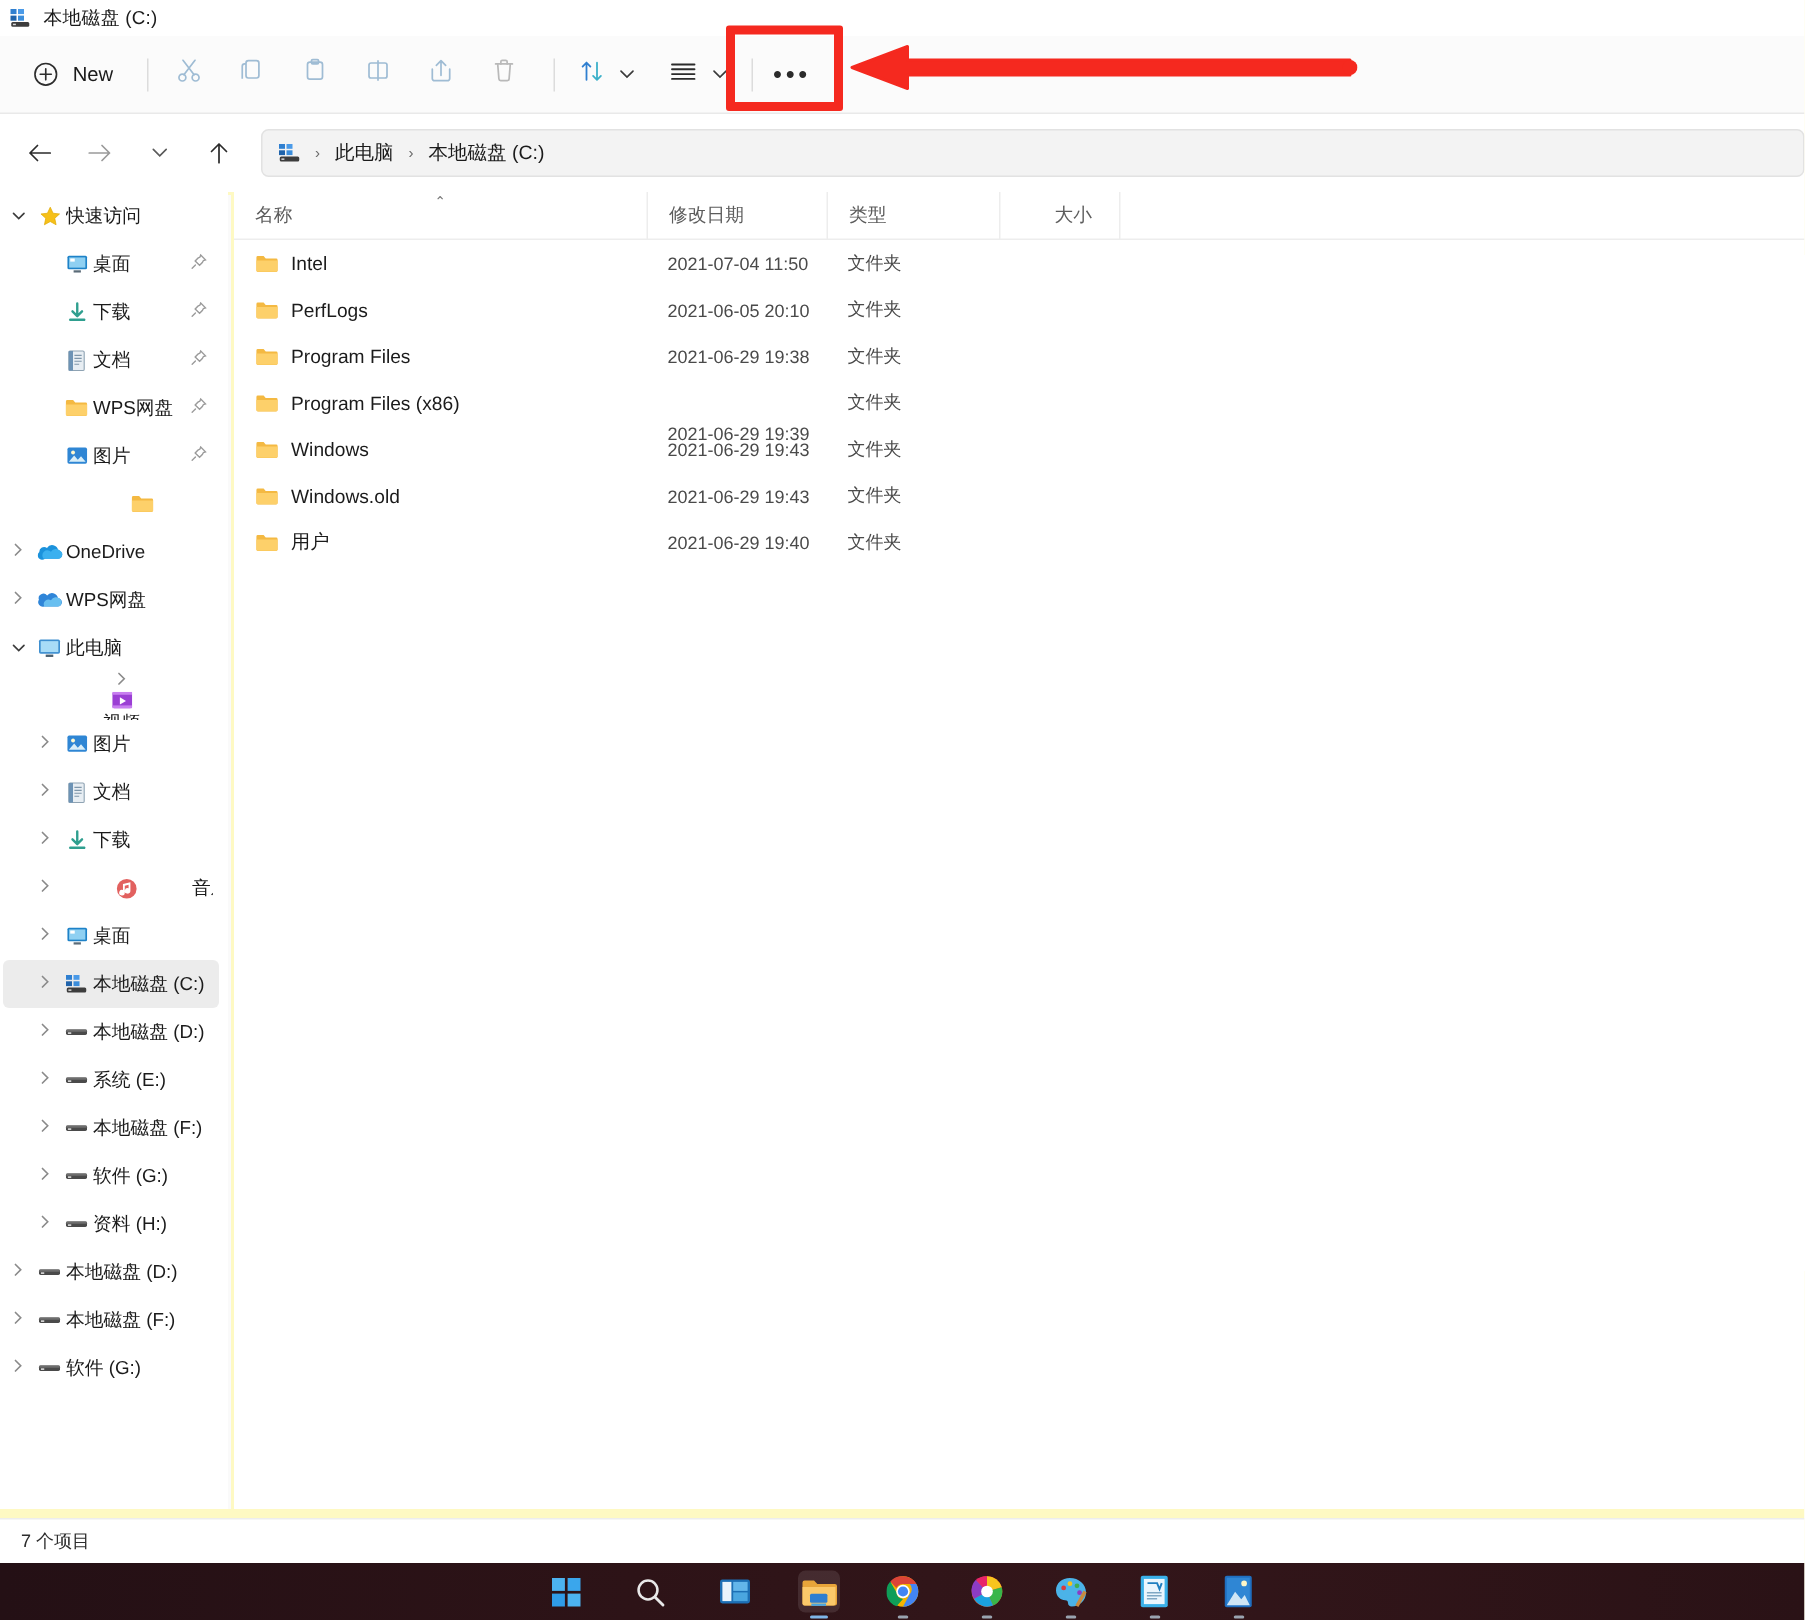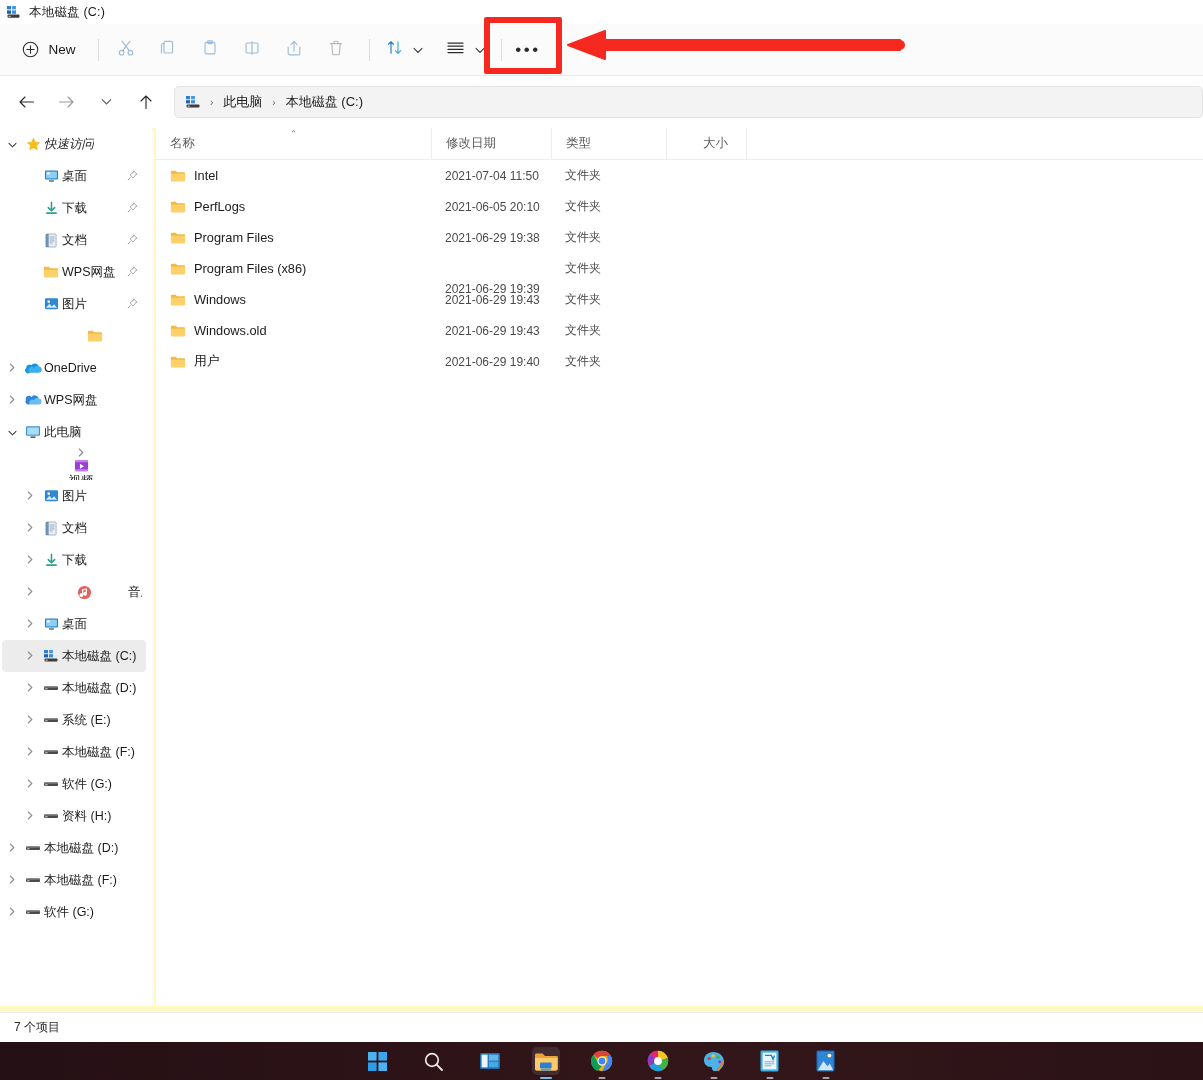--- a/index.html
+++ b/index.html
@@ -322,21 +322,21 @@
       <span class="crumb-sep">›</span>
       <span class="crumb">此电脑</span>
       <span class="crumb-sep">›</span>
       <span class="crumb">本地磁盘 (C:)</span>
     </div>
   </div>
 
   <div class="sb-scrolltrack"></div>
   <div class="sb-scrollbar"></div>
   <div class="sidebar" id="sidebar">
-      <div class="sb-row" style="padding-left: 0px; font-style: italic;">
+      <div class="sb-row" style="padding-left: 0px;">
         <span class="sb-chev open"><svg width="9" height="6" viewBox="0 0 9 6">
             <path d="M1 1.3L4.5 4.8 8 1.3" fill="none" stroke="#3c3c3c" stroke-width="1.1" stroke-linecap="round"></path>
           </svg></span>
         <span class="sb-ico">
           <svg width="15" height="15" viewBox="0 0 16 16">
             <path d="M8 1.2l2 4.3 4.6.5-3.4 3.1.95 4.6L8 11.4 3.85 13.7l.95-4.6L1.4 6l4.6-.5z" fill="#f6c019" stroke="#e0a800" stroke-width=".5"></path>
           </svg>
         </span>
         <span class="sb-label">快速访问</span>
       </div>

